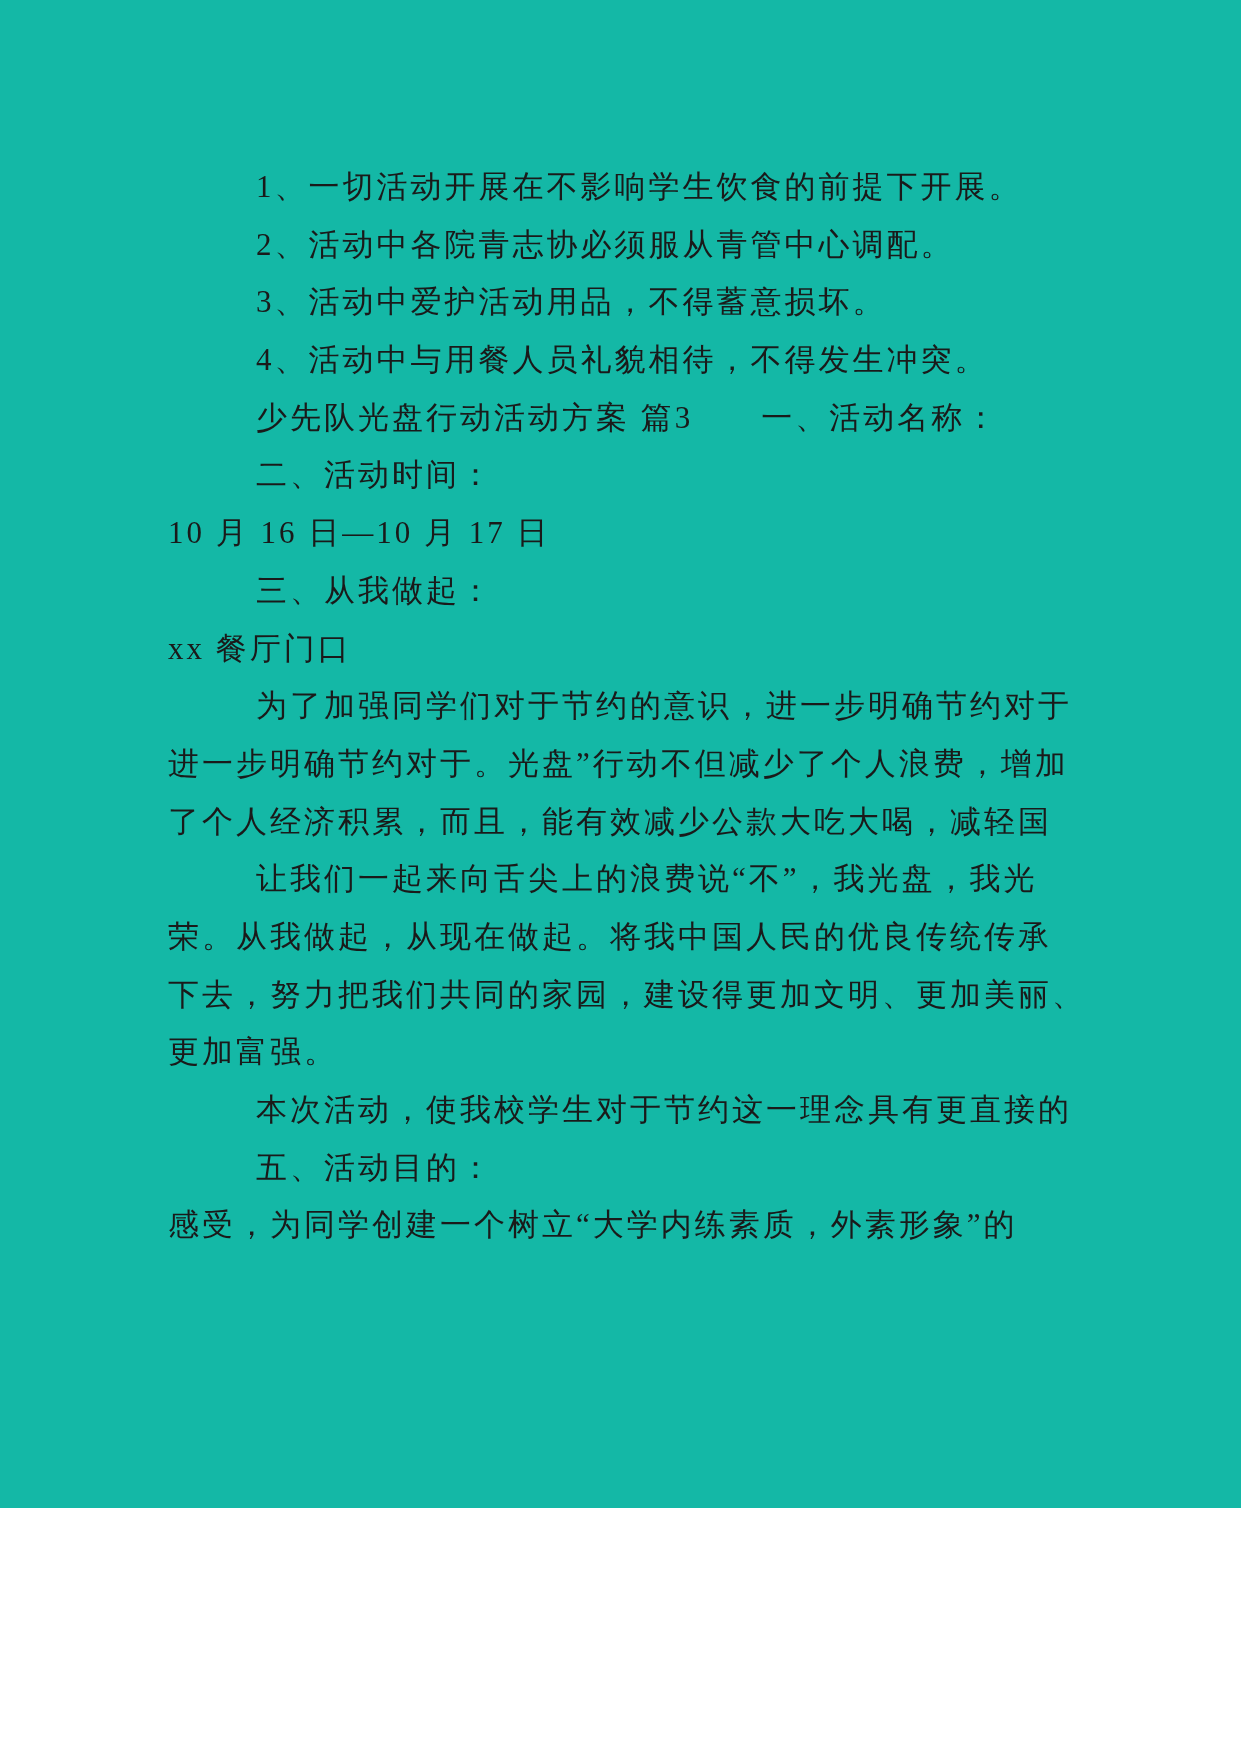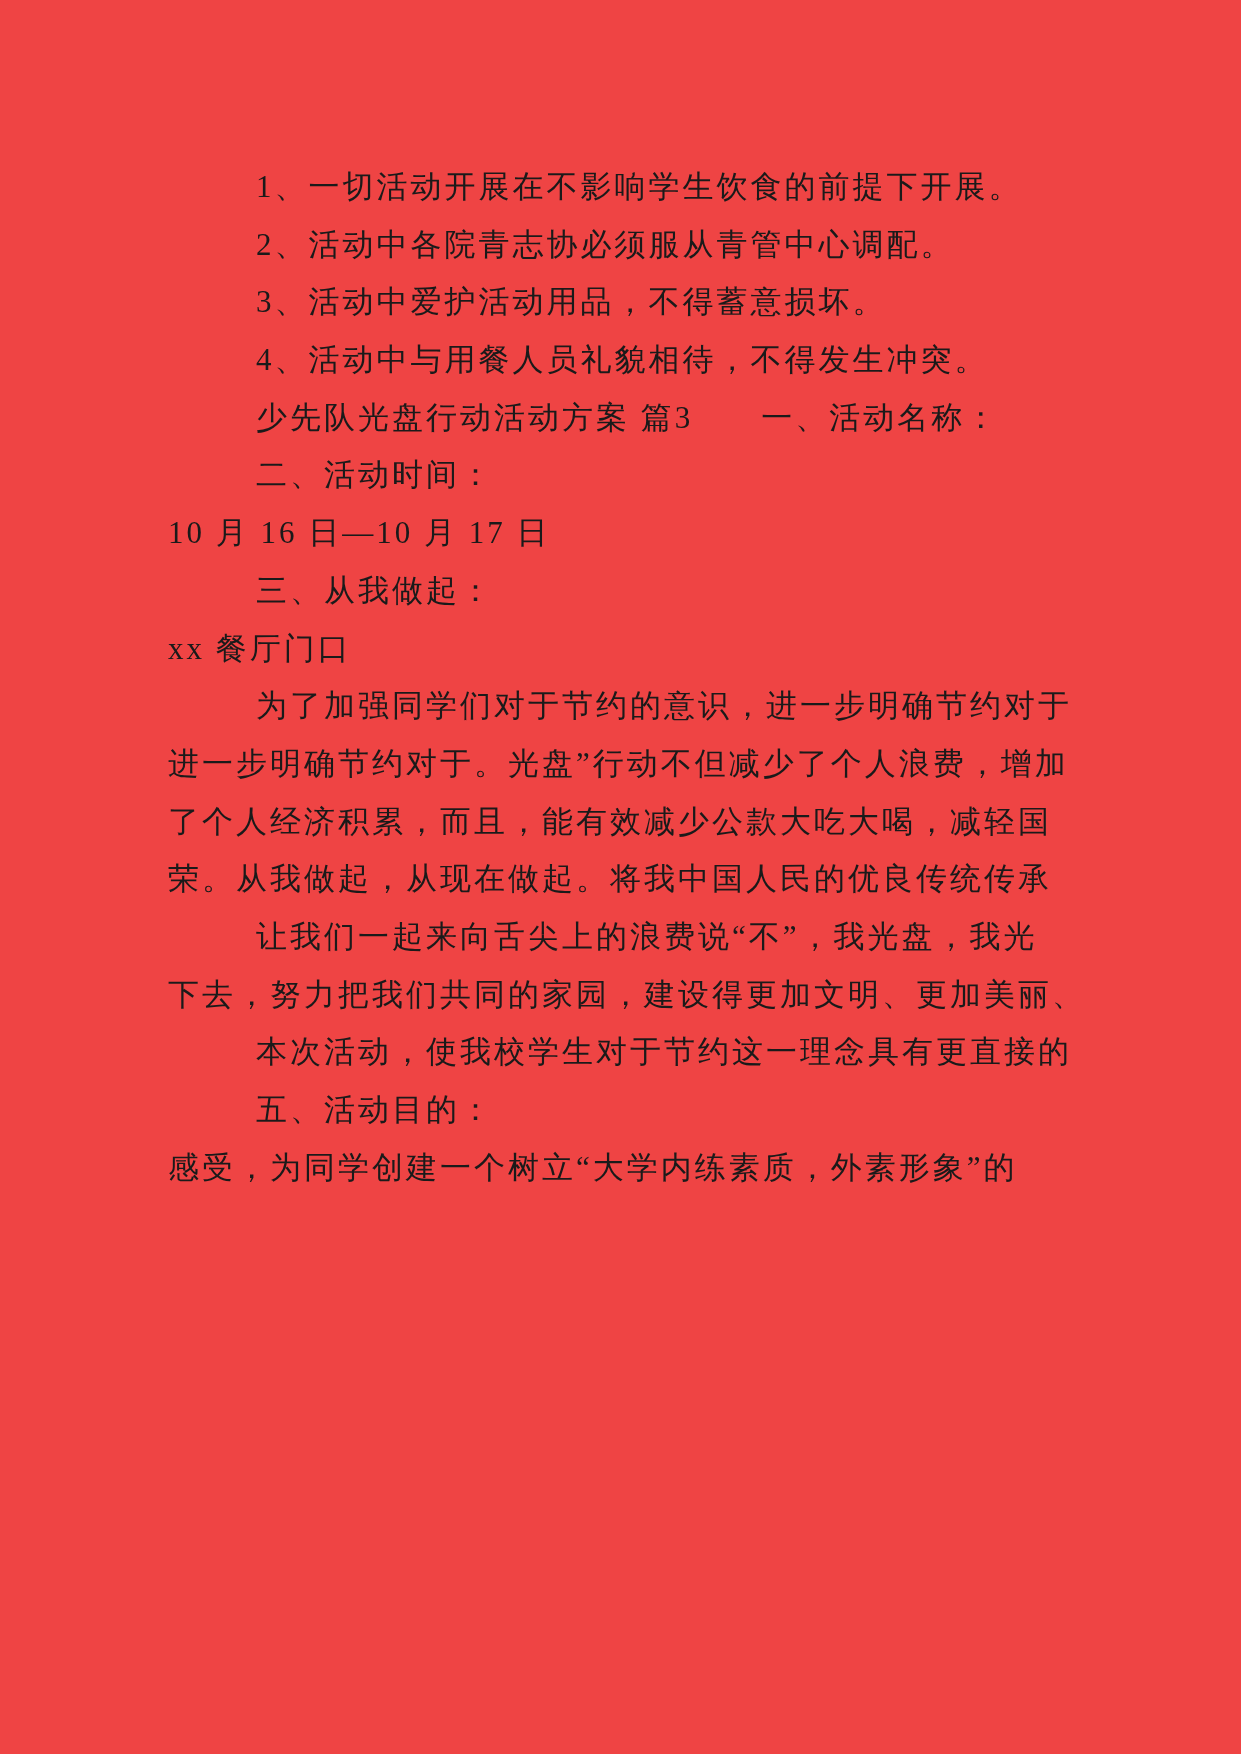--- a/index.html
+++ b/index.html
@@ -8,22 +8,22 @@
   }
   body {
     width: 1241px;
     height: 1754px;
     background: #ffffff;
     overflow: hidden;
   }
   .page {
     position: relative;
     width: 1241px;
-    height: 1754px;
-    background: #ef4444;
+    height: 1508px;
+    background: #14b8a6;
   }
   .doc-body {
     position: absolute;
     left: 168px;
     top: 158px;
     width: 910px;
   }
   .line {
     height: 57.7px;
     line-height: 57.7px;
@@ -48,20 +48,21 @@
       <div class="line indent">3、活动中爱护活动用品，不得蓄意损坏。</div>
       <div class="line indent">4、活动中与用餐人员礼貌相待，不得发生冲突。</div>
       <div class="line indent">少先队光盘行动活动方案 篇3　　一、活动名称：</div>
       <div class="line indent">二、活动时间：</div>
       <div class="line">10 月 16 日—10 月 17 日</div>
       <div class="line indent">三、从我做起：</div>
       <div class="line">xx 餐厅门口</div>
       <div class="line indent">为了加强同学们对于节约的意识，进一步明确节约对于</div>
       <div class="line">进一步明确节约对于。光盘”行动不但减少了个人浪费，增加</div>
       <div class="line">了个人经济积累，而且，能有效减少公款大吃大喝，减轻国</div>
+      <div class="line indent">让我们一起来向舌尖上的浪费说“不”，我光盘，我光</div>
       <div class="line">荣。从我做起，从现在做起。将我中国人民的优良传统传承</div>
-      <div class="line indent">让我们一起来向舌尖上的浪费说“不”，我光盘，我光</div>
       <div class="line">下去，努力把我们共同的家园，建设得更加文明、更加美丽、</div>
+      <div class="line">更加富强。</div>
       <div class="line indent">本次活动，使我校学生对于节约这一理念具有更直接的</div>
       <div class="line indent">五、活动目的：</div>
       <div class="line">感受，为同学创建一个树立“大学内练素质，外素形象”的</div>
     </div>
 </div>
 
 </body></html>

